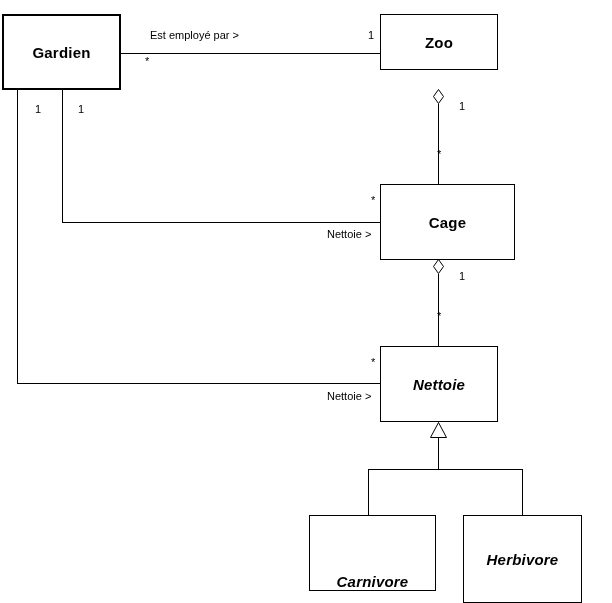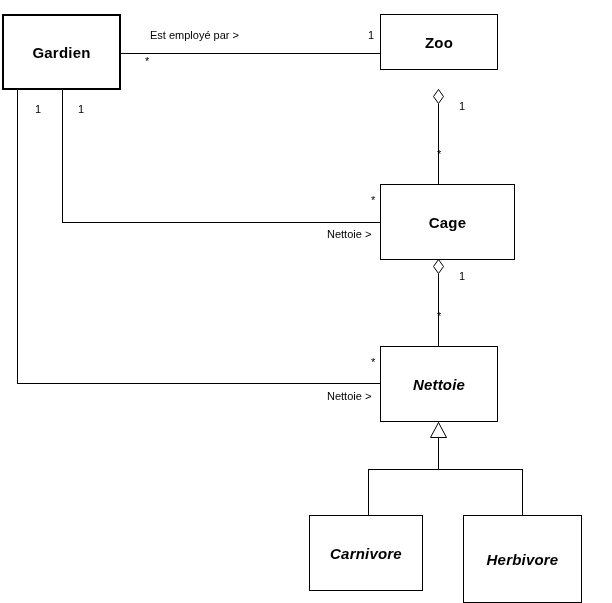--- a/index.html
+++ b/index.html
@@ -78,21 +78,21 @@
   </div>
 
   <div class="cls" style="left:380px; top:184px; width:135px; height:76px;">
     <span class="cls-label">Cage</span>
   </div>
 
   <div class="cls abstract" style="left:380px; top:346px; width:118px; height:76px;">
     <span class="cls-label">Nettoie</span>
   </div>
 
-  <div class="cls abstract" style="left:309px; top:515px; width:114px; height:76px;">
+  <div class="cls abstract" style="left:309px; top:515px; width:127px; height:76px;align-items:flex-end;">
     <span class="cls-label">Carnivore</span>
   </div>
 
   <div class="cls abstract" style="left:463px; top:515px; width:119px; height:88px;">
     <span class="cls-label">Herbivore</span>
   </div>
 
   <span class="lbl" style="left:136px; top:29px;">Est employé par &gt;</span>
   <span class="lbl" style="left:131px; top:55px;">*</span>
   <span class="lbl" style="left:354px; top:29px;">1</span>

